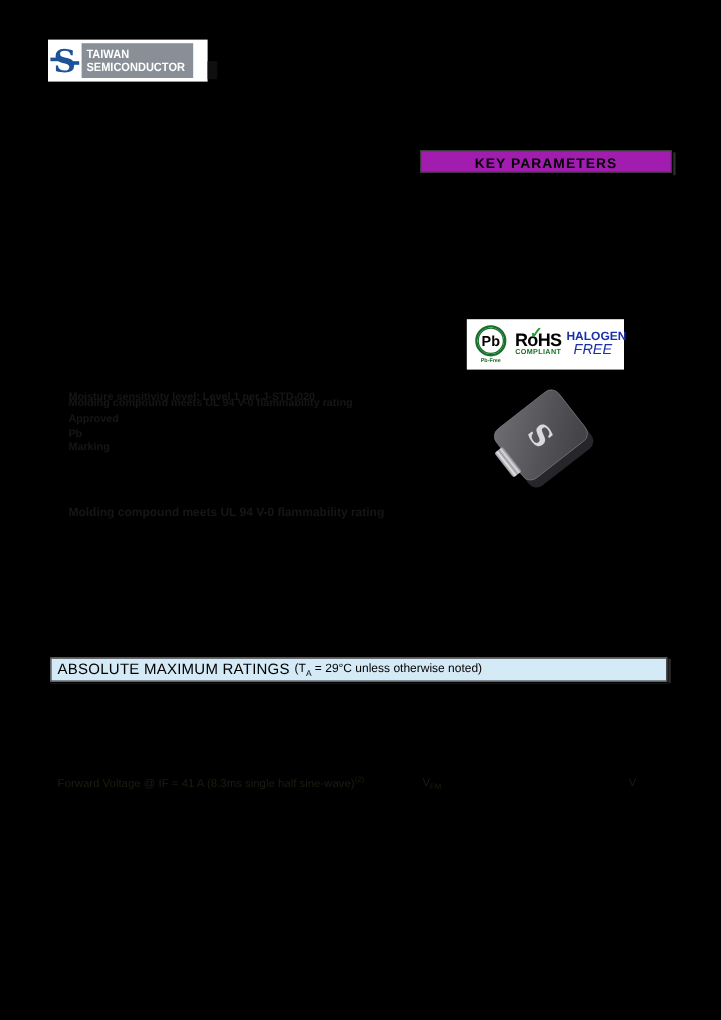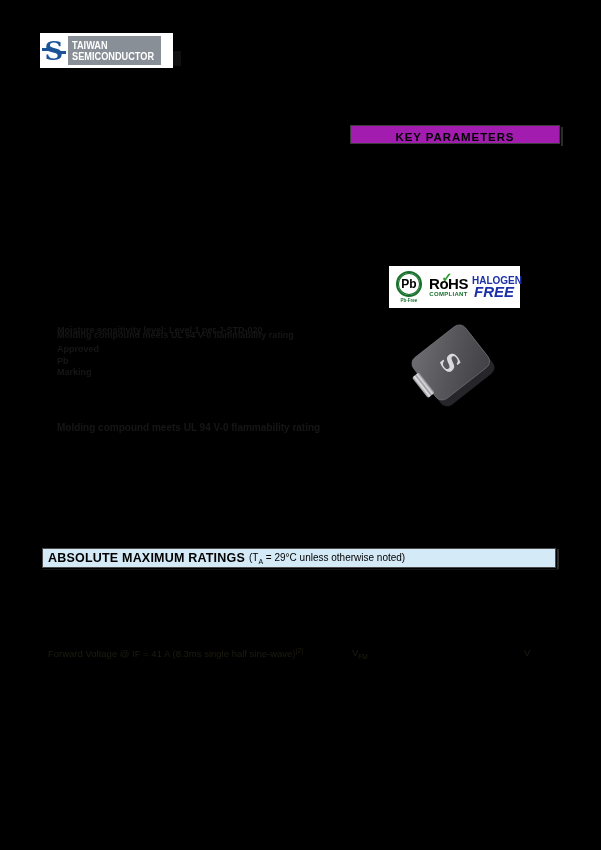--- a/index.html
+++ b/index.html
@@ -18,41 +18,41 @@
   .mark-after-logo{position:absolute;left:173px;top:51px;width:8px;height:15px;background:#0f0f0f;}
 
   
   .keyparams{position:absolute;left:350px;top:125px;width:210px;height:19px;background:#a21caf;
              border:1px solid #3a3a3a;box-sizing:border-box;display:flex;align-items:flex-end;justify-content:center;}
   .keyparams span{font-weight:bold;font-size:11.5px;letter-spacing:0.9px;color:#000;}
   .shadow-v1{position:absolute;left:561px;top:127px;width:2px;height:19px;background:#2b2b2b;}
 
   .absmax{position:absolute;left:42px;top:548px;width:514px;height:20px;background:#d4eaf7;
           border:1px solid #4a4a4a;box-sizing:border-box;display:flex;align-items:center;padding-left:5px;}
-  .absmax .t1{font-weight:bold;font-size:12.5px;color:#000;letter-spacing:0.2px;}
+  .absmax .t1{font-weight:normal;font-size:12.5px;color:#000;letter-spacing:0.2px;}
   .absmax .t2{font-size:10px;color:#000;margin-left:4px;}
   .absmax sub{font-size:7px;}
   .shadow-v2{position:absolute;left:557px;top:549px;width:2px;height:20px;background:#2b2b2b;}
   .rule-under-bar{position:absolute;left:42px;top:569px;width:516px;height:1px;background:#141414;}
 
   
   .badges{position:absolute;left:389px;top:266px;width:131px;height:42px;background:#ffffff;
           display:flex;align-items:center;justify-content:space-between;padding:2px 4px;box-sizing:border-box;}
   .pbwrap{width:32px;text-align:center;}
   .pbcircle{width:26px;height:26px;border:2.5px solid #17702a;border-radius:50%;margin:0 auto;
             display:flex;align-items:center;justify-content:center;box-shadow:inset 0 0 0 1px #17702a;box-sizing:border-box;}
   .pbcircle span{font-weight:bold;font-size:12px;color:#000;}
   .pbfree{font-size:4.5px;font-weight:bold;color:#17702a;margin-top:1px;}
   .rohswrap{width:46px;text-align:center;position:relative;}
   .rohs-check{position:absolute;left:16px;top:-7px;color:#2e9b33;font-size:13px;font-weight:bold;}
   .rohs-main{font-weight:800;font-size:15px;color:#000;letter-spacing:-0.5px;line-height:14px;}
   .rohs-sub{font-weight:bold;font-size:6px;color:#17702a;letter-spacing:0.3px;}
   .halwrap{width:44px;text-align:center;color:#1b2fa8;}
   .hal-1{font-weight:bold;font-size:10px;letter-spacing:0px;line-height:9px;}
-  .hal-2{font-weight:bold;font-style:italic;font-size:15px;line-height:13px;}
+  .hal-2{font-weight:normal;font-style:italic;font-size:12px;line-height:13px;}
 
   
   .pkg{position:absolute;left:406px;top:313px;width:96px;height:100px;}
 
   
   .faint{position:absolute;color:#161616;font-size:9px;white-space:nowrap;}
   .faint-b{font-weight:bold;}
   .row-faint{position:absolute;color:#1d1c10;font-size:9.5px;white-space:nowrap;}
   .row-faint sub{font-size:6.5px;}
   .row-faint sup{font-size:6.5px;}

